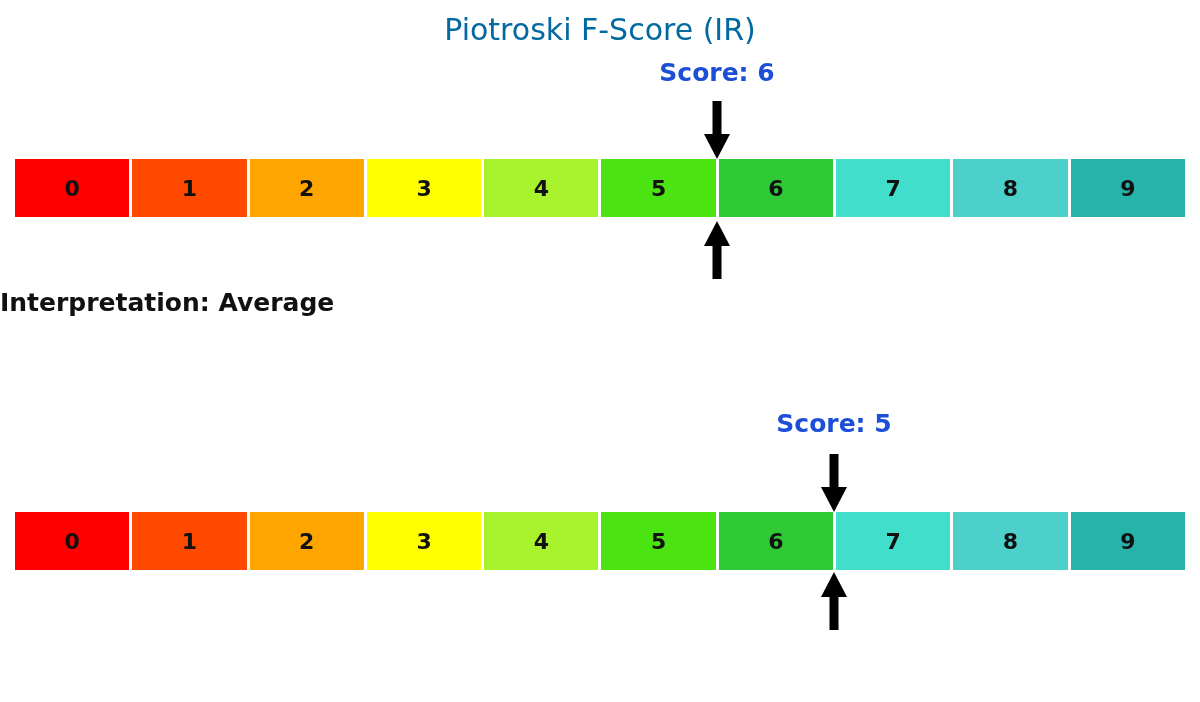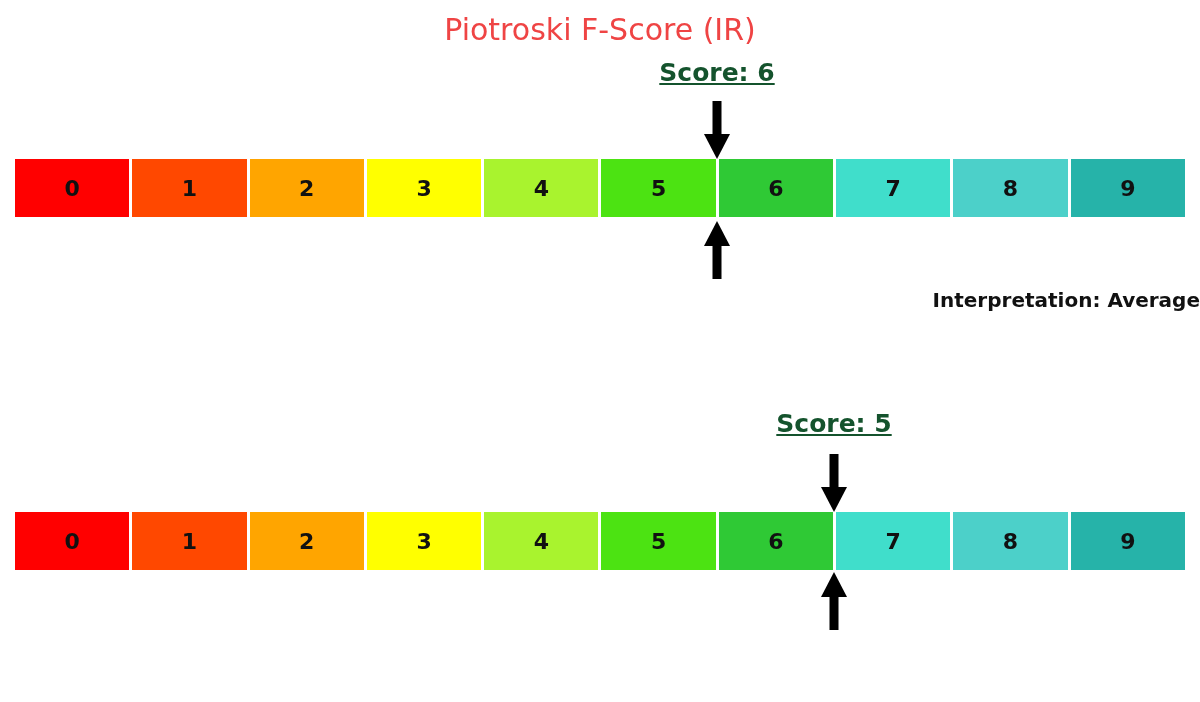--- a/index.html
+++ b/index.html
@@ -12,51 +12,50 @@
   }
   .chart-section{position:absolute;left:0;width:1200px;}
   .chart-title{
     position:absolute;left:0;width:100%;
     text-align:center;
     font-size:30px;font-weight:400;
     letter-spacing:0px;
   }
   .score-label{
     position:absolute;transform:translateX(-50%);
-    font-size:25px;font-weight:bold;color:#14532d;
+    font-size:25px;font-weight:bold;color:#1d4ed8;
     white-space:nowrap;
-    text-decoration:underline;
   }
   .arrow{position:absolute;transform:translateX(-50%);width:26px;height:58px;}
   .arrow svg{display:block;}
   .scale-bar{
     position:absolute;left:15px;width:1170px;height:58px;
     display:flex;gap:3px;background:#ffffff;
   }
   .scale-cell{
     flex:1 1 0;height:100%;
     display:flex;align-items:center;justify-content:center;
   }
   .scale-cell span{
     font-size:22px;font-weight:bold;color:#111111;
   }
   .interpretation-label{
     position:absolute;left:0;width:100%;
-    text-align:right;
-    font-size:20px;font-weight:bold;
+    text-align:left;
+    font-size:25px;font-weight:bold;
     white-space:nowrap;
   }
 </style>
 </head>
 <body>
 
 <div id="canvas">
 
   <div class="chart-section" style="top:0;height:351px;">
-    <div class="chart-title" style="top: 12px; color: #ef4444;">Piotroski F-Score (IR)</div>
+    <div class="chart-title" style="top: 12px; color: #0369a1;">Piotroski F-Score (IR)</div>
     <div class="score-label" style="top: 58px; left: 717px;">Score: 6</div>
     <div class="arrow" style="top: 101px; left: 717px;">
       <svg width="26" height="58" viewBox="0 0 26 58">
         <rect x="8.5" y="0" width="9" height="35" fill="#000000"></rect>
         <polygon points="0,33 26,33 13,58" fill="#000000"></polygon>
       </svg>
     </div>
     <div class="scale-bar" style="top:159px;">
         <div class="scale-cell" style="background: rgb(255, 0, 0);">
           <span>0</span>

